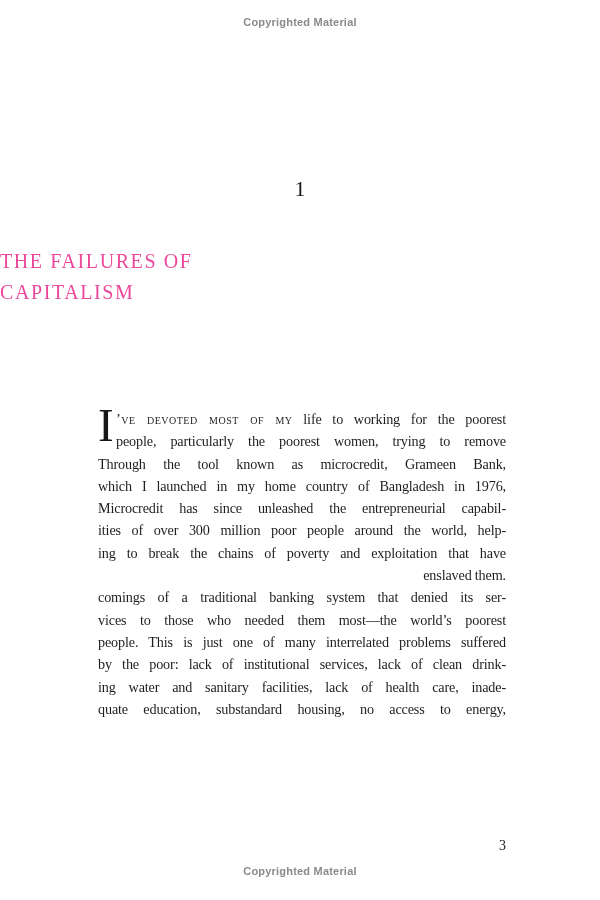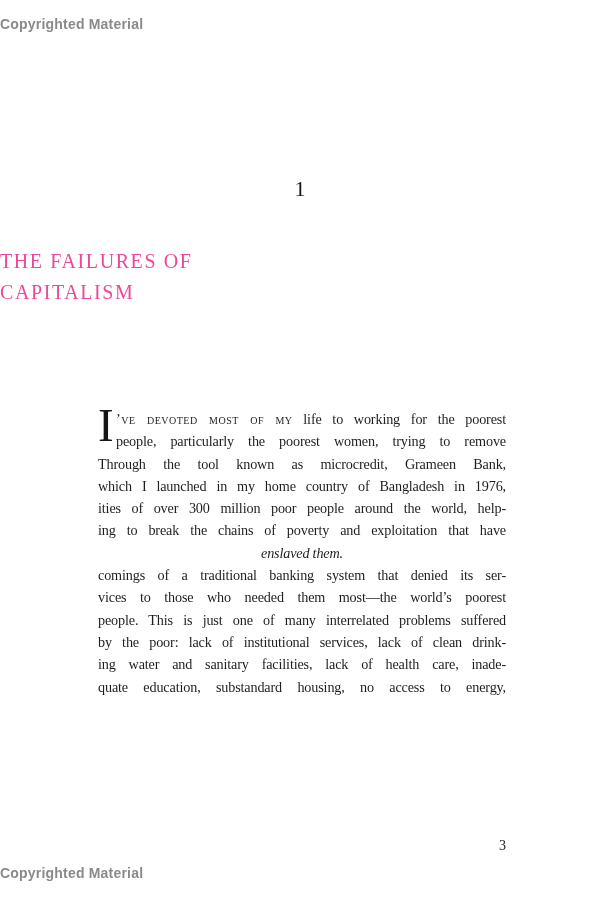--- a/index.html
+++ b/index.html
@@ -11,23 +11,23 @@
     margin: 0 auto;
     background: #ffffff;
     font-family: "Liberation Serif", serif;
     color: #1e1e1e;
     overflow: hidden;
   }
   .notice {
     position: absolute;
     left: 0;
     width: 100%;
-    text-align: left;
+    text-align: center;
     font-family: "Liberation Sans", sans-serif;
-    font-size: 14px;
+    font-size: 11px;
     font-weight: bold;
     letter-spacing: 0.2px;
     color: #8a8a8a;
   }
   .notice.top { top: 16px; }
   .notice.bottom { top: 865px; }
   .chapter-number {
     position: absolute;
     top: 176px;
     left: 0;
@@ -58,21 +58,21 @@
     word-spacing: -0.2px;
     color: #1e1e1e;
   }
   .tl {
     height: 22.3px;
     overflow: hidden;
     text-align: justify;
     text-align-last: justify;
     white-space: normal;
   }
-  .tl.noj { text-align: center; text-align-last: auto; font-style: italic; }
+  .tl.noj { text-align: right; text-align-last: auto; }
   .tl.pad { padding-left: 18px; }
   .tl.indent { padding-left: 28px; }
   .dropcap {
     position: absolute;
     left: 0;
     top: -6px;
     font-size: 47px;
     line-height: 1;
     color: #161616;
   }
@@ -102,20 +102,21 @@
   </div>
 
   <div class="body-block">
     <div class="dropcap">I</div>
 
     <div class="tl pad"><span class="sc">’ve devoted most of my</span><span> life to working for the poorest</span></div>
 
     <div class="tl pad">people, particularly the poorest women, trying to remove</div>
     <div class="tl">Through the tool known as microcredit, Grameen Bank,</div>
     <div class="tl">which I launched in my home country of Bangladesh in 1976,</div>
+    <div class="tl">Microcredit has since unleashed the entrepreneurial capabil-</div>
     <div class="tl">ities of over 300 million poor people around the world, help-</div>
     <div class="tl">ing to break the chains of poverty and exploitation that have</div>
     <div class="tl noj">enslaved them.</div>
 
     <div class="tl">comings of a traditional banking system that denied its ser-</div>
     <div class="tl">vices to those who needed them most—the world’s poorest</div>
     <div class="tl">people. This is just one of many interrelated problems suffered</div>
     <div class="tl">by the poor: lack of institutional services, lack of clean drink-</div>
     <div class="tl">ing water and sanitary facilities, lack of health care, inade-</div>
     <div class="tl">quate education, substandard housing, no access to energy,</div>

